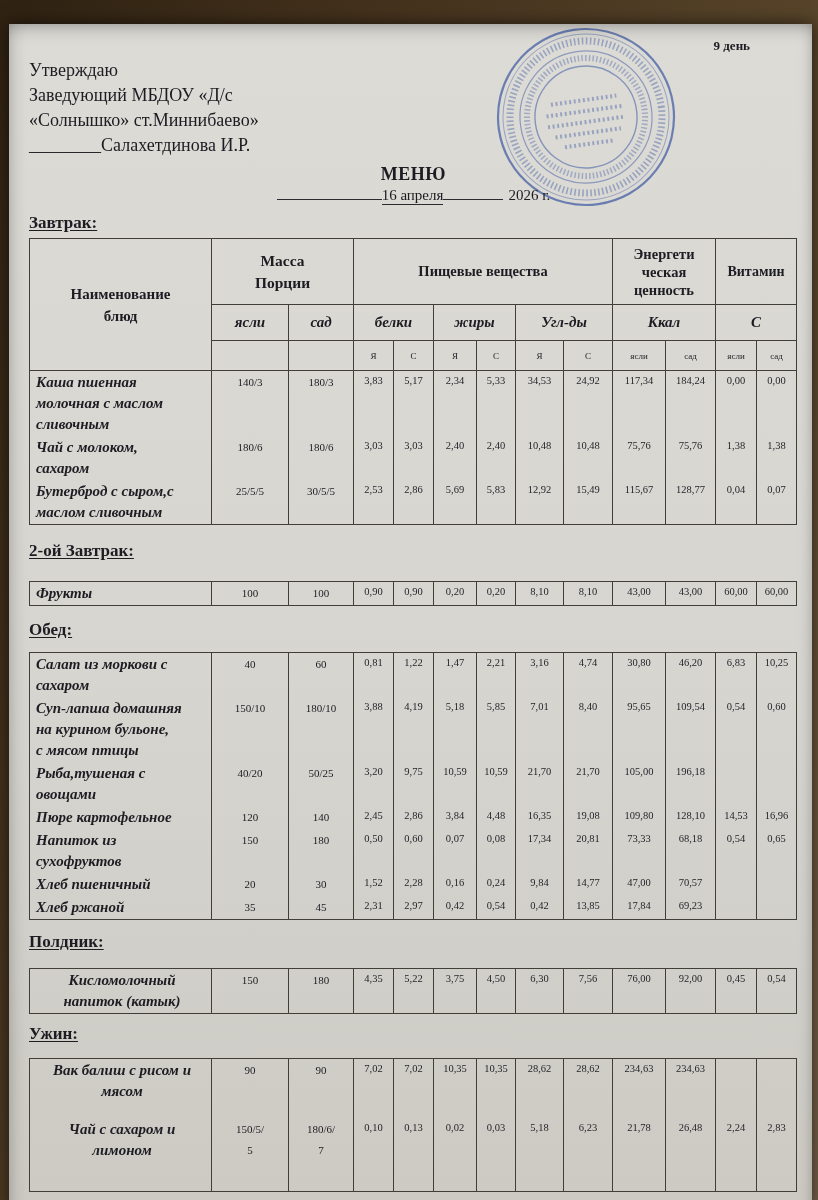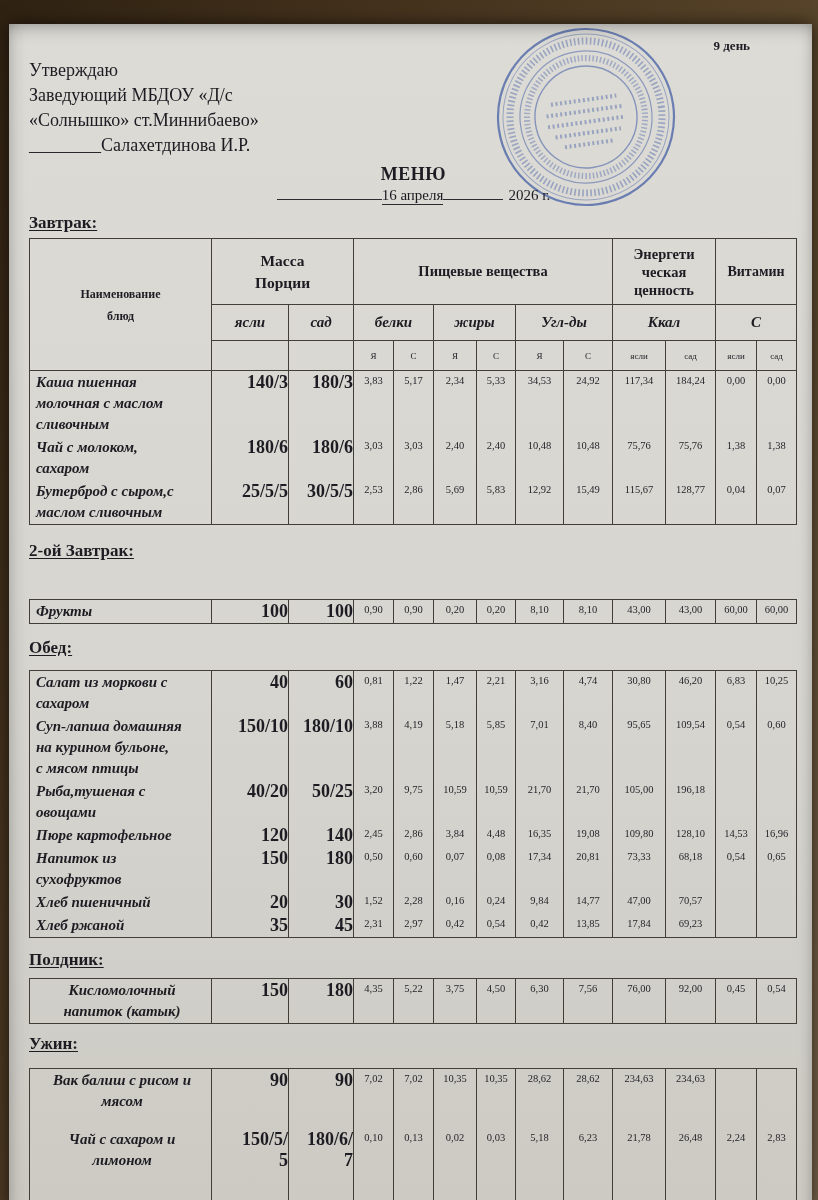--- a/index.html
+++ b/index.html
@@ -27,28 +27,28 @@
   
   .stamp{position:absolute;left:482px;top:-2px;mix-blend-mode:multiply;opacity:.8;transform:rotate(-8deg);z-index:1}
   
   .shead{text-align:left;font-weight:bold;font-size:17px;text-decoration:underline;text-underline-offset:2px}
   
   .menu-table{table-layout:fixed;border-collapse:collapse;width:767px;border:1.6px solid #413e38}
   .menu-table th{border:1.3px solid #413e38;font-weight:bold;text-align:center;vertical-align:middle;padding:1px;color:#1c1c22}
   .menu-table tr.r1 th{height:66px}
   .menu-table tr.r2 th{height:36px;font-size:15px;font-style:italic}
   .menu-table tr.r3 th{height:30px;font-size:9px;font-weight:normal;font-style:normal}
-  .h-name{font-size:12px;white-space:pre-line;line-height:22px}
+  .h-name{font-size:15px;white-space:pre-line;line-height:22px}
   .h-mass{font-size:15.5px;white-space:pre-line;line-height:22px}
   .h-nutr{font-size:14.5px}
   .h-energy{font-size:14.5px;white-space:pre-line;line-height:18px}
   .h-vit{font-size:14px;vertical-align:top;padding-top:6px}
   .menu-table td{border-left:1.3px solid #413e38;border-right:1.3px solid #413e38;vertical-align:top}
   .name{font-size:15px;font-weight:bold;font-style:italic;line-height:21px;padding:1px 3px 1px 6px;white-space:pre-line}
-  .mass{font-size:18px;font-weight:bold;text-align:right;line-height:21px;padding-top:1px;white-space:pre-line}
+  .mass{font-size:11px;font-weight:normal;text-align:center;line-height:21px;padding-top:1px;white-space:pre-line}
   .num{font-size:10.5px;text-align:center;padding-top:4px;color:#25252b}
   .ctr .name{text-align:center}
   .tall tr:first-child td{padding-bottom:16px}
   .tall tr:last-child td{padding-bottom:30px}
 </style>
 </head>
 <body>
 
 <div class="photo">
   <div class="paper">
@@ -184,21 +184,21 @@
             <td class="num">15,49</td>
             <td class="num">115,67</td>
             <td class="num">128,77</td>
             <td class="num">0,04</td>
             <td class="num">0,07</td>
           </tr>
         </tbody>
     </table>
 
     <div class="shead" style="margin-top:16px">2-ой Завтрак:</div>
-    <table class="menu-table" style="margin-top:38px">
+    <table class="menu-table" style="margin-top:20px">
         <colgroup>
           <col style="width: 182px;">
           <col style="width: 77px;">
           <col style="width: 65px;">
           <col style="width: 40px;">
           <col style="width: 40px;">
           <col style="width: 43px;">
           <col style="width: 39px;">
           <col style="width: 48px;">
           <col style="width: 49px;">
@@ -351,21 +351,21 @@
             <td class="num">13,85</td>
             <td class="num">17,84</td>
             <td class="num">69,23</td>
             <td class="num"></td>
             <td class="num"></td>
           </tr>
         </tbody>
     </table>
 
     <div class="shead" style="margin-top:12px">Полдник:</div>
-    <table class="menu-table ctr" style="margin-top:8px">
+    <table class="menu-table ctr" style="margin-top:16px">
         <colgroup>
           <col style="width: 182px;">
           <col style="width: 77px;">
           <col style="width: 65px;">
           <col style="width: 40px;">
           <col style="width: 40px;">
           <col style="width: 43px;">
           <col style="width: 39px;">
           <col style="width: 48px;">
           <col style="width: 49px;">

